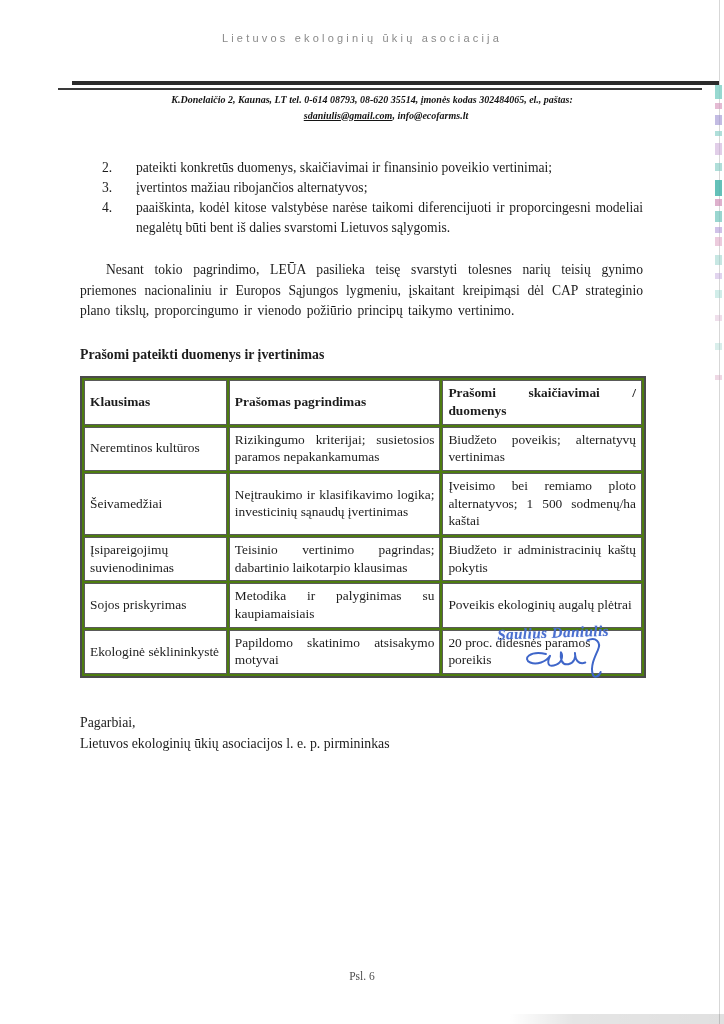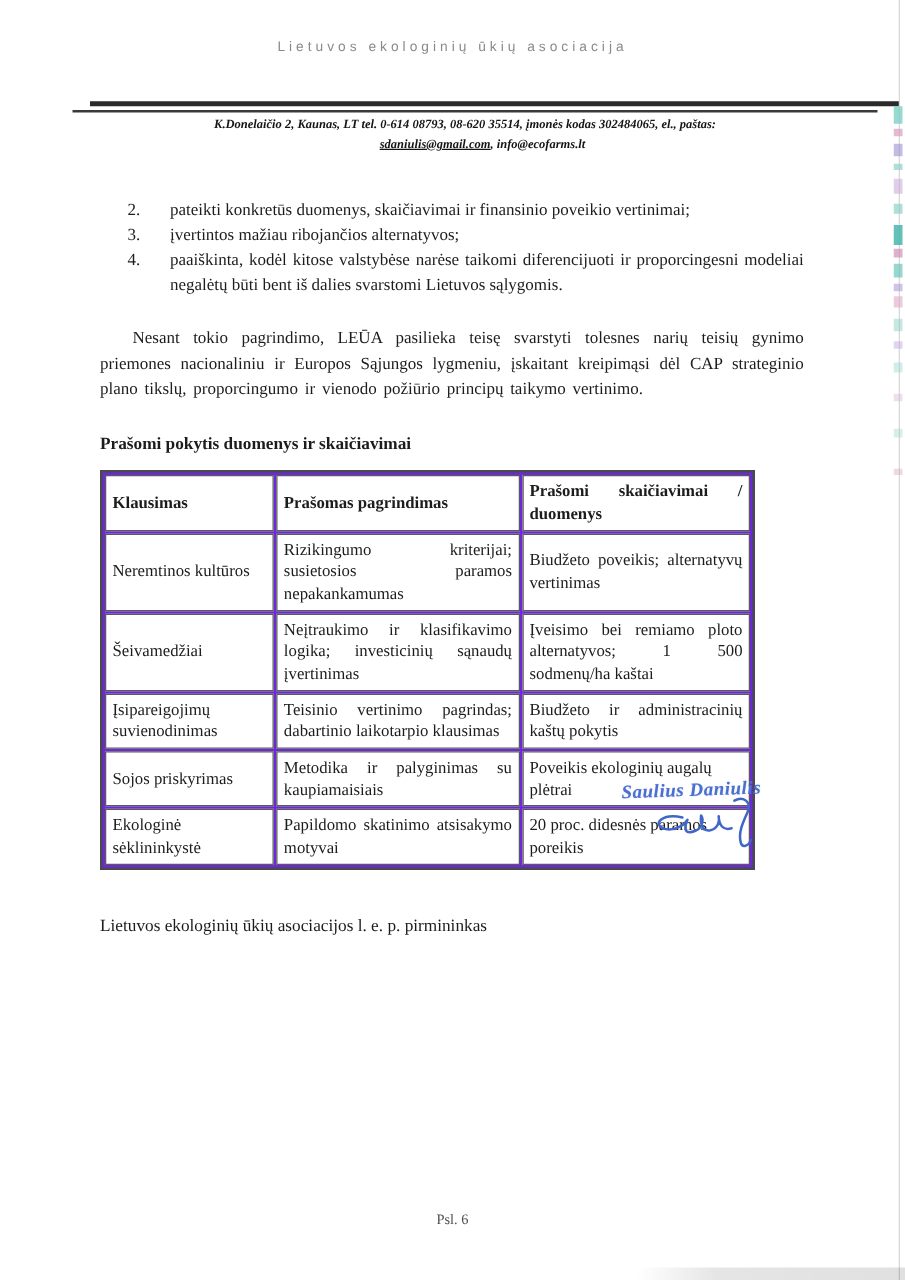--- a/index.html
+++ b/index.html
@@ -98,25 +98,25 @@
   }
 
   .table-heading {
     margin-top: 24px;
     font-weight: bold;
     font-size: 13.8px;
   }
 
   table.data-table {
     margin-top: 11px;
-    width: 524px;
+    width: 566px;
     border-collapse: separate;
     border-spacing: 2.5px;
     border: 2px solid #4a4a4a;
-    background: #6d28d9;
+    background: #4d7c0f;
   }
   table.data-table td, table.data-table th {
     border: 1.6px solid #5a5a5a;
     padding: 3px 5px 4px 5px;
     font-size: 13.4px;
     line-height: 1.32;
     vertical-align: middle;
     background: #fff;
   }
   table.data-table th {
@@ -209,21 +209,21 @@
         <span class="txt">įvertintos mažiau ribojančios alternatyvos;</span>
       </div>
       <div class="num-item">
         <span class="num">4.</span>
         <span class="txt">paaiškinta, kodėl kitose valstybėse narėse taikomi diferencijuoti ir proporcingesni modeliai negalėtų būti bent iš dalies svarstomi Lietuvos sąlygomis.</span>
       </div>
     </div>
 
     <div class="para">Nesant tokio pagrindimo, LEŪA pasilieka teisę svarstyti tolesnes narių teisių gynimo priemones nacionaliniu ir Europos Sąjungos lygmeniu, įskaitant kreipimąsi dėl CAP strateginio plano tikslų, proporcingumo ir vienodo požiūrio principų taikymo vertinimo.</div>
 
-    <div class="table-heading">Prašomi pokytis duomenys ir skaičiavimai</div>
+    <div class="table-heading">Prašomi pateikti duomenys ir įvertinimas</div>
 
     <table class="data-table">
       <colgroup>
           <col class="col-1">
           <col class="col-2">
           <col class="col-3">
         </colgroup>
       <tbody>
           <tr>
         <th>Klausimas</th>
@@ -252,20 +252,21 @@
       </tr>
       <tr>
         <td>Ekologinė sėklininkystė</td>
         <td class="just">Papildomo skatinimo atsisakymo motyvai</td>
         <td>20 proc. didesnės paramos poreikis</td>
       </tr>
     </tbody>
       </table>
 
     <div class="closing">
+      <div>Pagarbiai,</div>
       <div>Lietuvos ekologinių ūkių asociacijos l. e. p. pirmininkas</div>
     </div>
 
   </div>
 
   <div class="signature">
     <div class="signature-name">Saulius Daniulis</div>
     <svg class="signature-scribble" width="110" height="44" viewBox="0 0 110 44">
       <g fill="none" stroke="#3f66c9" stroke-width="2" stroke-linecap="round" stroke-linejoin="round">
         <path d="M30 16 C14 12, 6 20, 14 24 C20 27, 30 24, 34 18 C30 26, 32 30, 40 27 C46 25, 47 18, 45 15 C44 21, 45 28, 52 27 C58 26, 60 20, 59 16 C59 23, 62 28, 69 26"></path>

